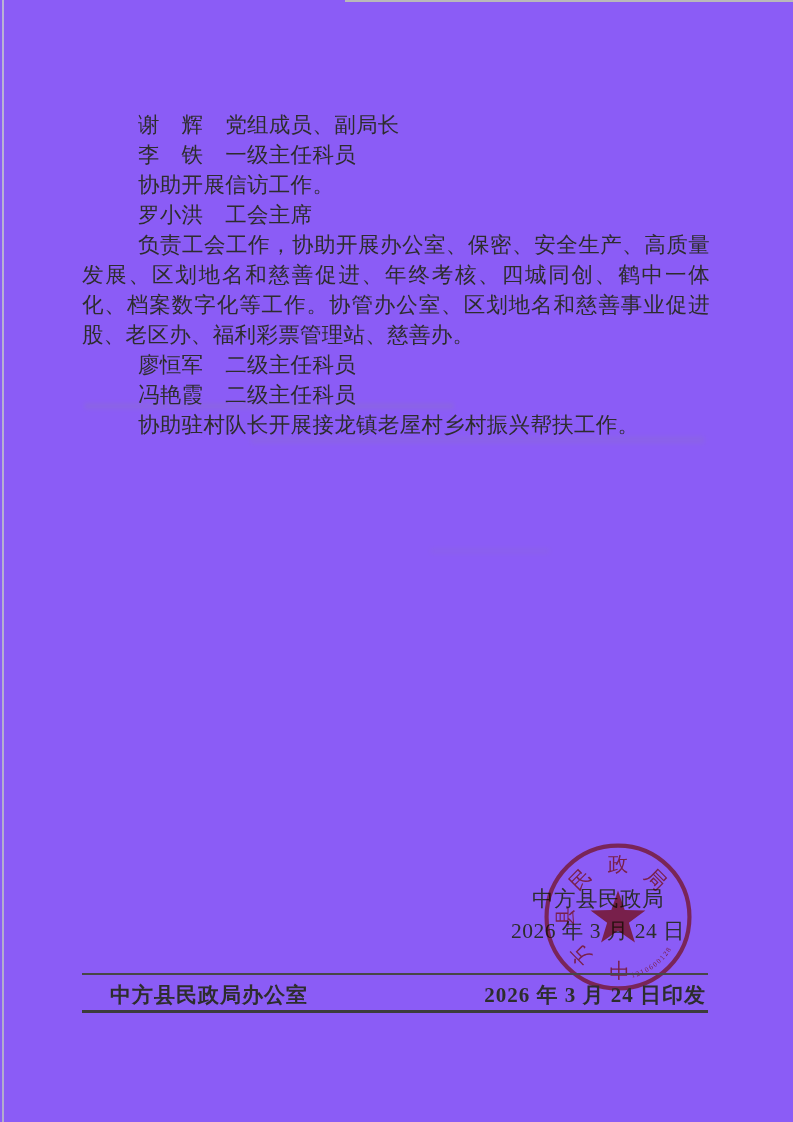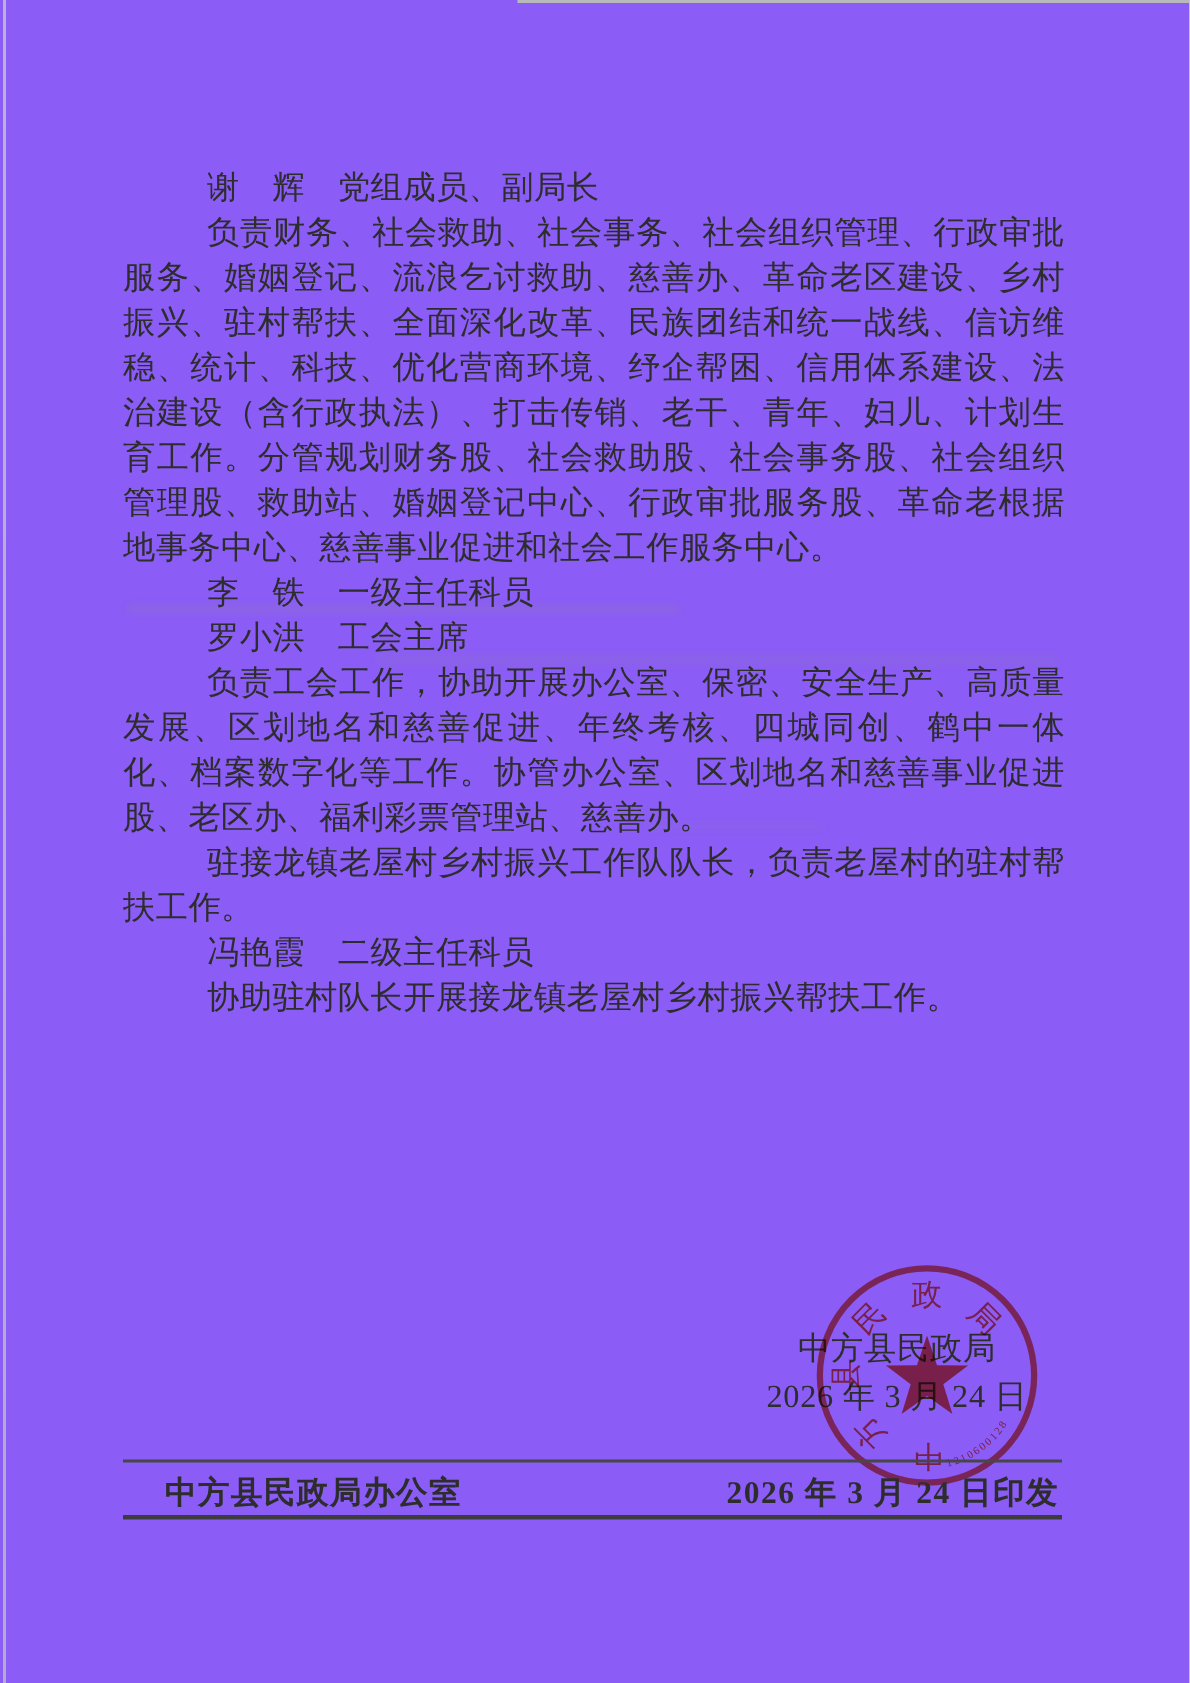--- a/index.html
+++ b/index.html
@@ -65,34 +65,34 @@
   <div class="scan-edge-left"></div>
   <div class="scan-edge-top"></div>
   <div class="smudge s1"></div>
   <div class="smudge s2"></div>
   <div class="smudge s3"></div>
 
   <div class="content">
 
     <section>
       <p class="name-line">谢　辉　党组成员、副局长</p>
-      <p class="para">负责财务、社会救助、社会事务、社会组织管理、行政审批服务、婚姻登记、流浪乞讨救助、慈善办、革命老区建设、乡村振兴、驻村帮扶、全面深化改革、民族团结和统一战线、信访维稳、统计、科技、优化营商环境、纾企帮困、信用体系建设、法治建设（含行政执法）、打击传销、老干、青年、妇儿、计划生育工作。分管规划财务股、社会救助股、社会事务股、社会组织管理股、救助站、婚姻登记中心、行政审批服务股、革命老根据地事务中心、慈善事业促进和社会工作服务中心。</p>
     </section>
 
     <section>
       <p class="name-line">李　铁　一级主任科员</p>
+      <p class="para">协助开展信访工作。</p>
     </section>
 
     <section>
       <p class="name-line">罗小洪　工会主席</p>
       <p class="para">负责工会工作，协助开展办公室、保密、安全生产、高质量发展、区划地名和慈善促进、年终考核、四城同创、鹤中一体化、档案数字化等工作。协管办公室、区划地名和慈善事业促进股、老区办、福利彩票管理站、慈善办。</p>
     </section>
 
     <section>
-      <p class="para">驻接龙镇老屋村乡村振兴工作队队长，负责老屋村的驻村帮扶工作。</p>
+      <p class="name-line">廖恒军　二级主任科员</p>
     </section>
 
     <section>
       <p class="name-line">冯艳霞　二级主任科员</p>
       <p class="para">协助驻村队长开展接龙镇老屋村乡村振兴帮扶工作。</p>
     </section>
 
   </div>
 
   <div class="signature">

